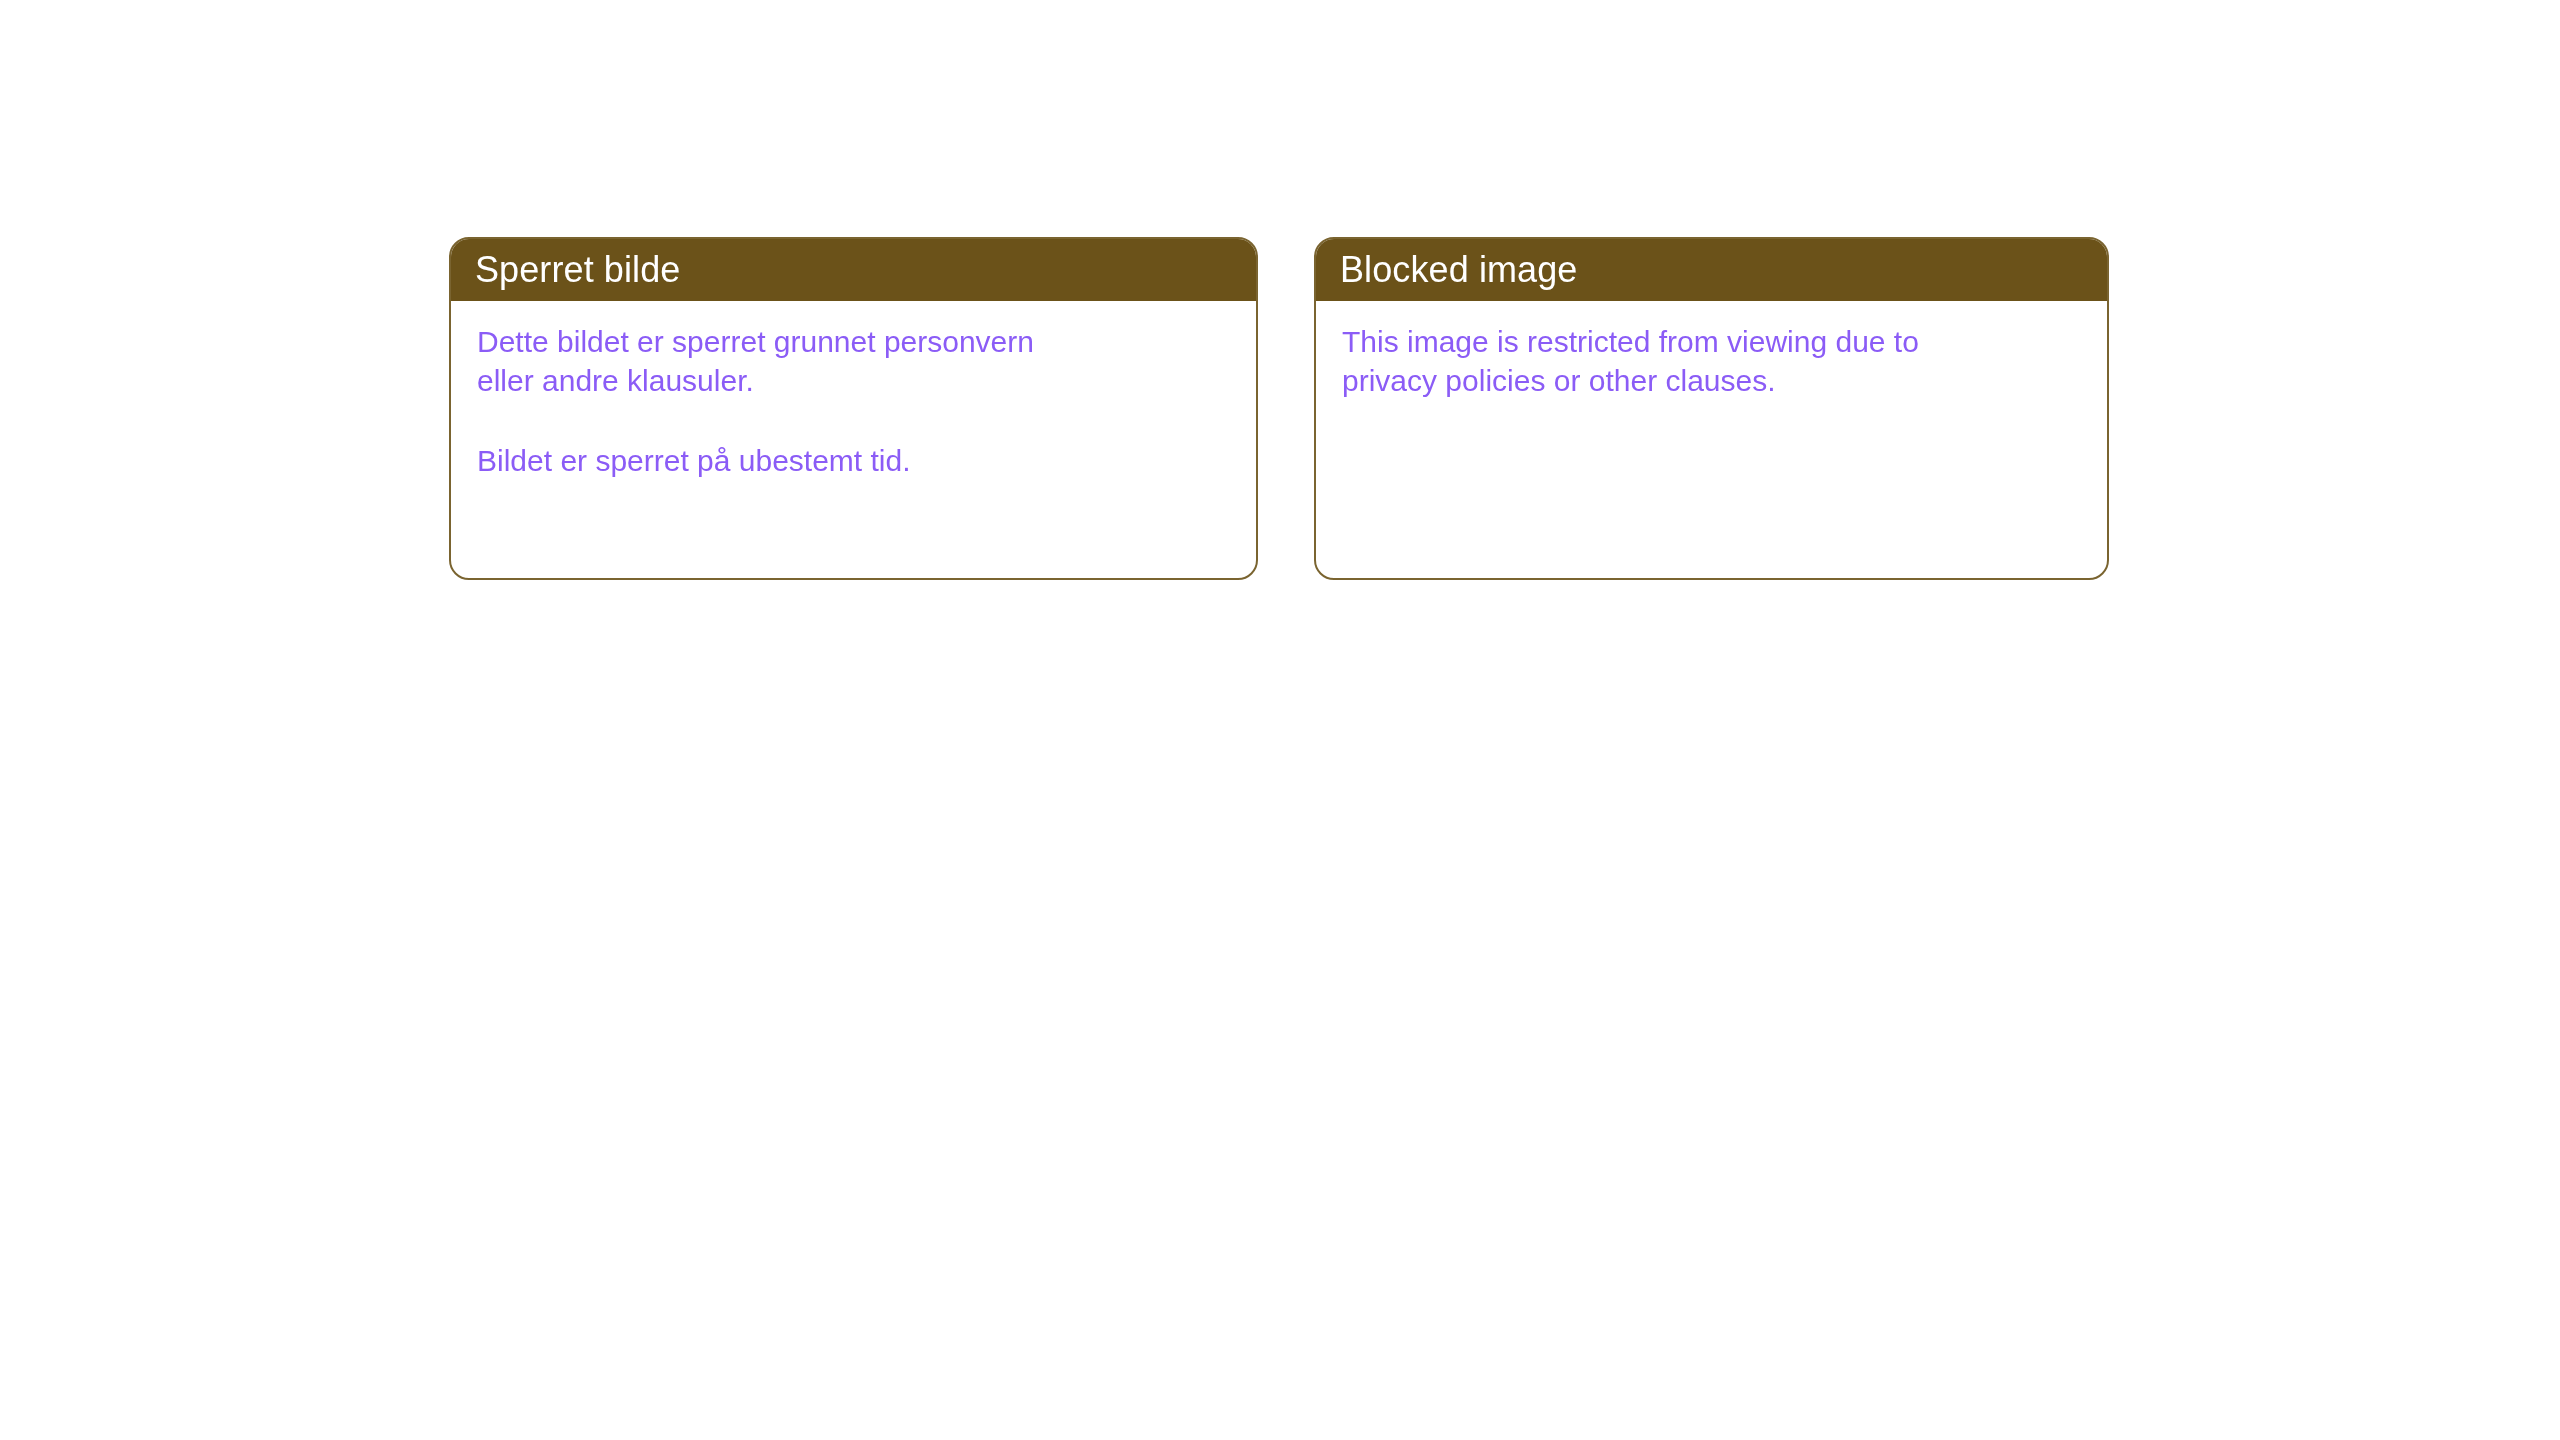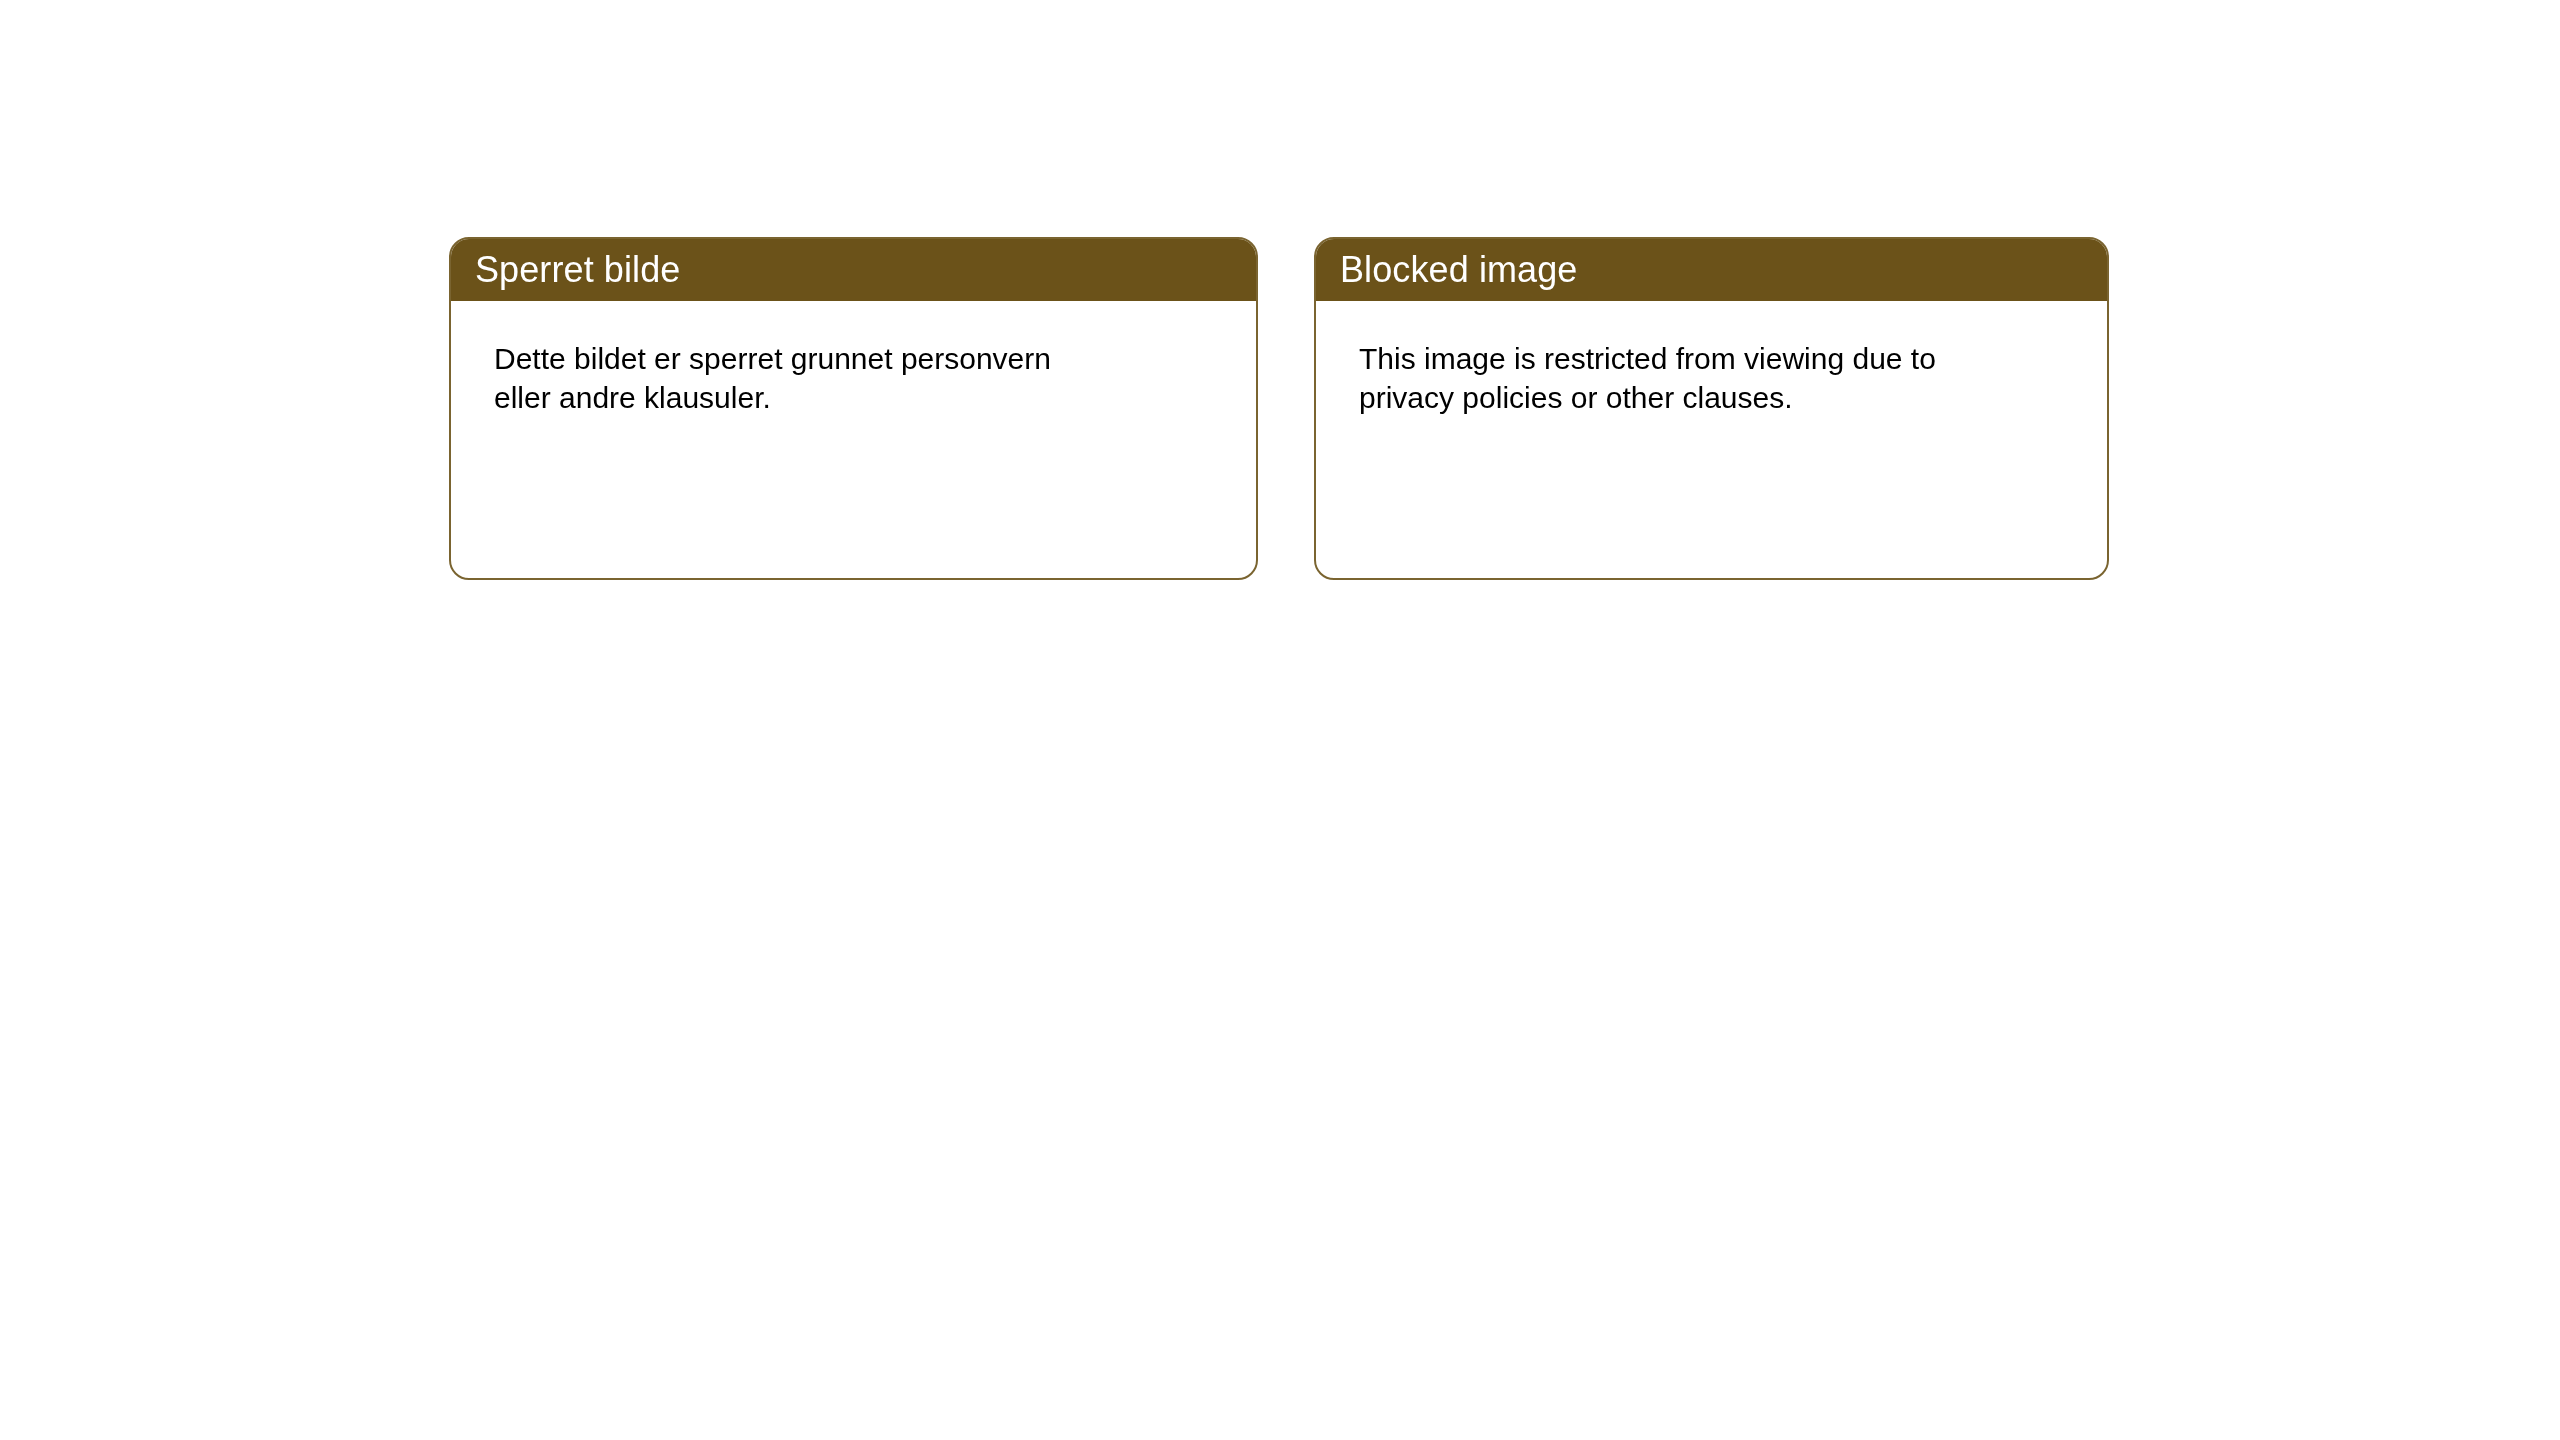--- a/index.html
+++ b/index.html
@@ -60,25 +60,25 @@
     letter-spacing: 0.1px;
     white-space: nowrap;
   }
 
   .card-body {
     box-sizing: border-box;
     padding: 22px 26px 0 26px;
   }
 
   .card-paragraph {
-    color: #000000;
+    color: #8b5cf6;
     font-size: 30px;
     font-weight: 400;
     line-height: 1.29;
-    margin: 17px;
+    margin: 0;
     white-space: pre-line;
   }
 
   #card-no .card-paragraph + .card-paragraph {
     margin-top: 42px;
   }
 
   #card-en .card-paragraph + .card-paragraph {
     margin-top: 42px;
   }
@@ -88,20 +88,21 @@
 
 <div id="stage">
 
   <section class="notice-card" id="card-no">
     <div class="card-header">
       <span class="card-title">Sperret bilde</span>
     </div>
     <div class="card-body">
       <p class="card-paragraph">Dette bildet er sperret grunnet personvern
 eller andre klausuler.</p>
+      <p class="card-paragraph">Bildet er sperret på ubestemt tid.</p>
     </div>
   </section>
 
   <section class="notice-card" id="card-en">
     <div class="card-header">
       <span class="card-title">Blocked image</span>
     </div>
     <div class="card-body">
       <p class="card-paragraph">This image is restricted from viewing due to
 privacy policies or other clauses.</p>

